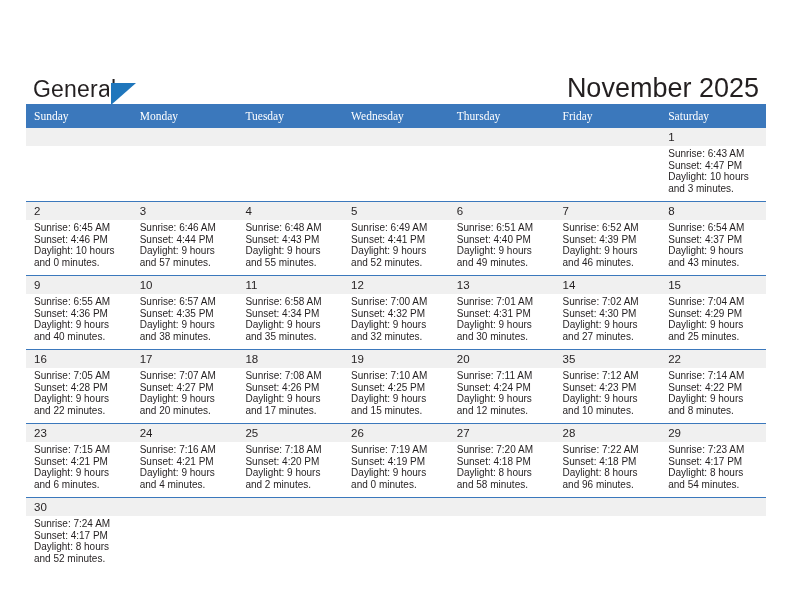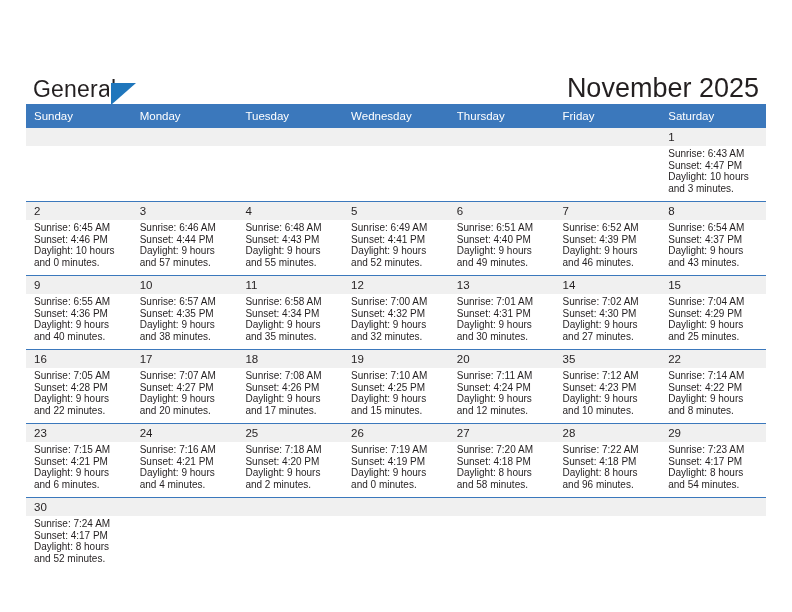--- a/index.html
+++ b/index.html
@@ -108,21 +108,21 @@
   }
   .cal-head th {
     background: #3b78bc;
     color: #ffffff;
     font-size: 11.5px;
     font-weight: normal;
     text-align: left;
     padding: 6px 0 6px 8px;
     height: 20px;
     box-sizing: border-box;
-    font-family: Liberation Sans, sans-serif;
+    font-family: Liberation Serif, serif;
   }
   .cal-body td {
     vertical-align: top;
     padding: 0;
     height: 73px;
     border-top: 1px solid #3b78bc;
     background: #ffffff;
   }
   .cal-body tr:first-child td {
     border-top: none;

